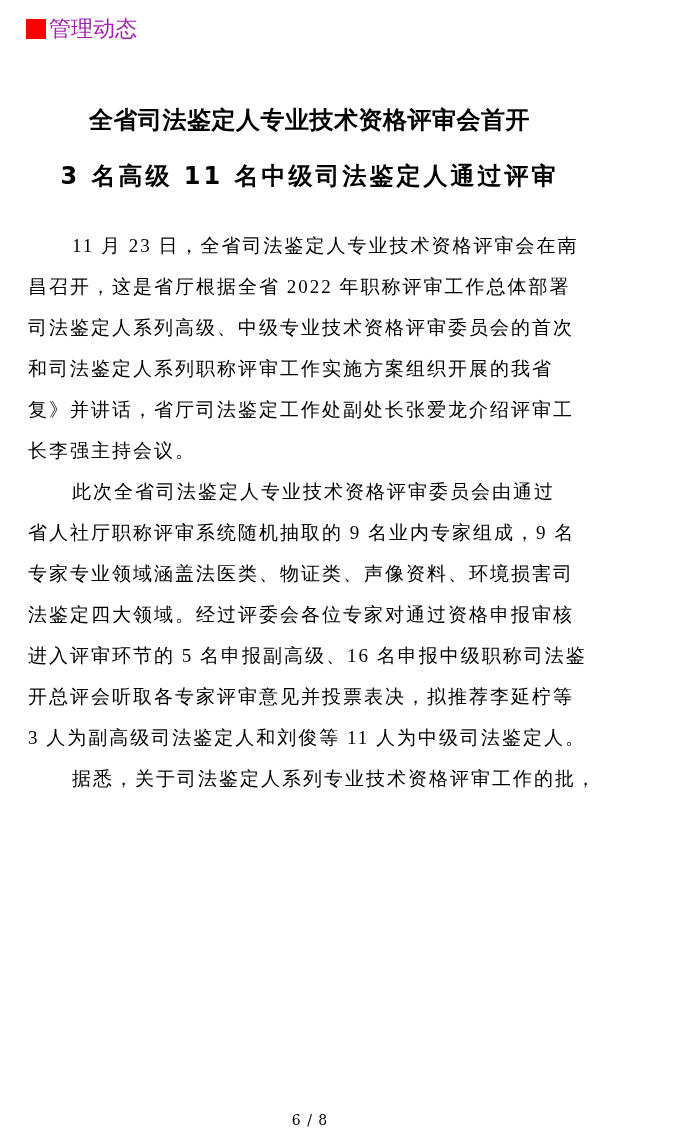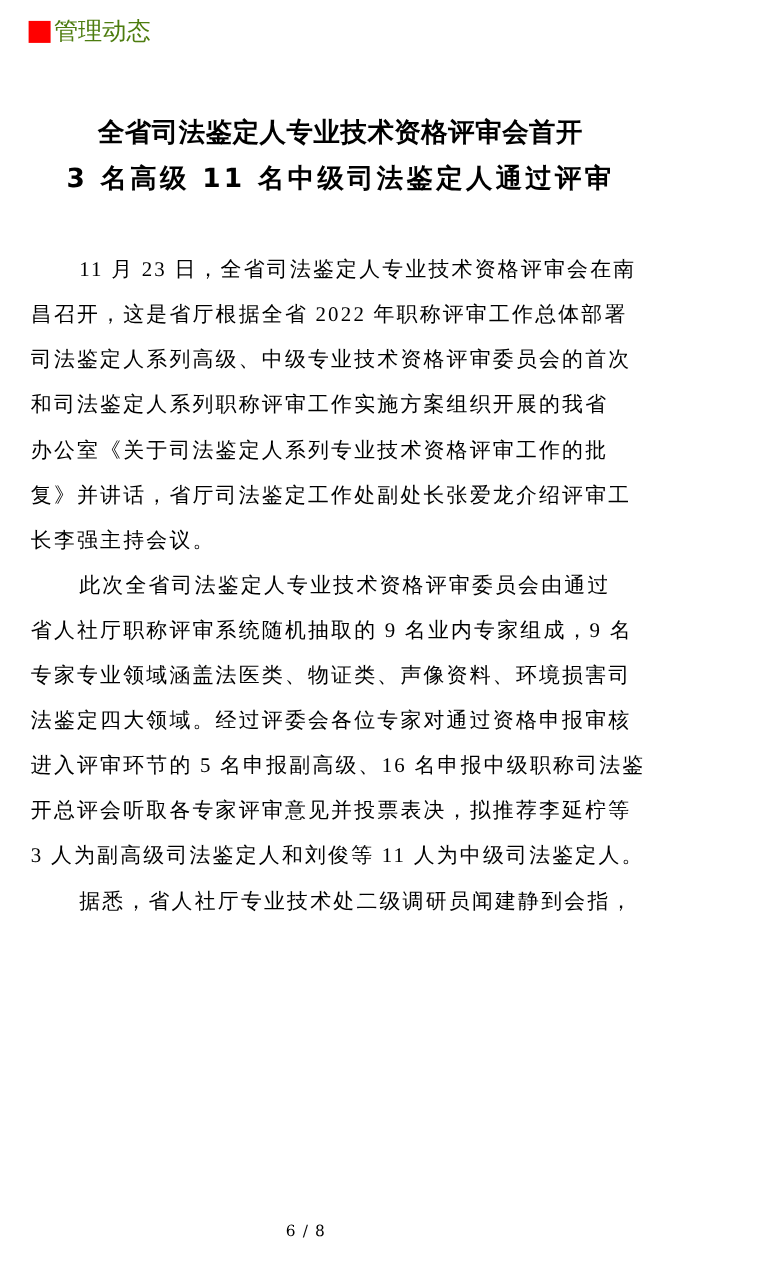--- a/index.html
+++ b/index.html
@@ -14,21 +14,21 @@
       overflow: hidden;
       color: #000000;
     }
     .section-tag {
       position: absolute;
       left: 26px;
       top: 14px;
       height: 30px;
       display: flex;
       align-items: center;
-      color: #4d7c0f;
+      color: #a21caf;
       font-family: "DejaVu Sans", sans-serif;
       font-size: 22px;
       line-height: 30px;
     }
     .section-tag .square {
       display: inline-block;
       width: 20px;
       height: 20px;
       background: #ff0000;
       margin-right: 3px;
@@ -37,21 +37,21 @@
       position: absolute;
       left: 0;
       width: 619px;
       text-align: center;
       font-family: "DejaVu Sans", sans-serif;
       font-weight: bold;
       font-size: 24px;
       letter-spacing: 0.5px;
     }
     .title.line1 { top: 104px; }
-    .title.line2 { top: 146px; letter-spacing: 3px; }
+    .title.line2 { top: 160px; letter-spacing: 3px; }
     .body-text {
       position: absolute;
       left: 28px;
       width: 642px;
       top: 225px;
       font-family: Liberation Serif, serif;
       font-size: 19px;
       line-height: 41px;
       letter-spacing: 2px;
       text-align: justify;
@@ -64,47 +64,47 @@
     .body-text .indent { padding-left: 44px; }
     .page-number {
       position: absolute;
       left: 0;
       width: 556px;
       top: 1112px;
       text-align: center;
       font-family: "DejaVu Serif", serif;
       font-size: 14px;
       letter-spacing: 1px;
+      padding-left: 32px;
     }
   </style>
 </head>
 <body>
 
 <div class="section-tag">
   <span class="square"></span>
   <span>管理动态</span>
 </div>
 
 <div class="title line1">全省司法鉴定人专业技术资格评审会首开</div>
 <div class="title line2">3 名高级 11 名中级司法鉴定人通过评审</div>
 
 <div class="body-text">
 
   <span class="line indent">11 月 23 日，全省司法鉴定人专业技术资格评审会在南</span>
   <span class="line">昌召开，这是省厅根据全省 2022 年职称评审工作总体部署</span>
   <span class="line">司法鉴定人系列高级、中级专业技术资格评审委员会的首次</span>
   <span class="line">和司法鉴定人系列职称评审工作实施方案组织开展的我省</span>
-  <span class="line">办公室《关于司法鉴定人系列专业技术资格评审工作的批</span>
   <span class="line">复》并讲话，省厅司法鉴定工作处副处长张爱龙介绍评审工</span>
   <span class="line">长李强主持会议。</span>
 
   <span class="line indent">此次全省司法鉴定人专业技术资格评审委员会由通过</span>
   <span class="line">省人社厅职称评审系统随机抽取的 9 名业内专家组成，9 名</span>
   <span class="line">专家专业领域涵盖法医类、物证类、声像资料、环境损害司</span>
   <span class="line">法鉴定四大领域。经过评委会各位专家对通过资格申报审核</span>
   <span class="line">进入评审环节的 5 名申报副高级、16 名申报中级职称司法鉴</span>
   <span class="line">开总评会听取各专家评审意见并投票表决，拟推荐李延柠等</span>
   <span class="line">3 人为副高级司法鉴定人和刘俊等 11 人为中级司法鉴定人。</span>
 
-  <span class="line indent">据悉，省人社厅专业技术处二级调研员闻建静到会指，</span>
+  <span class="line indent">据悉，关于司法鉴定人系列专业技术资格评审工作的批，</span>
 </div>
 
 <div class="page-number">6 / 8</div>
 
 </body></html>

